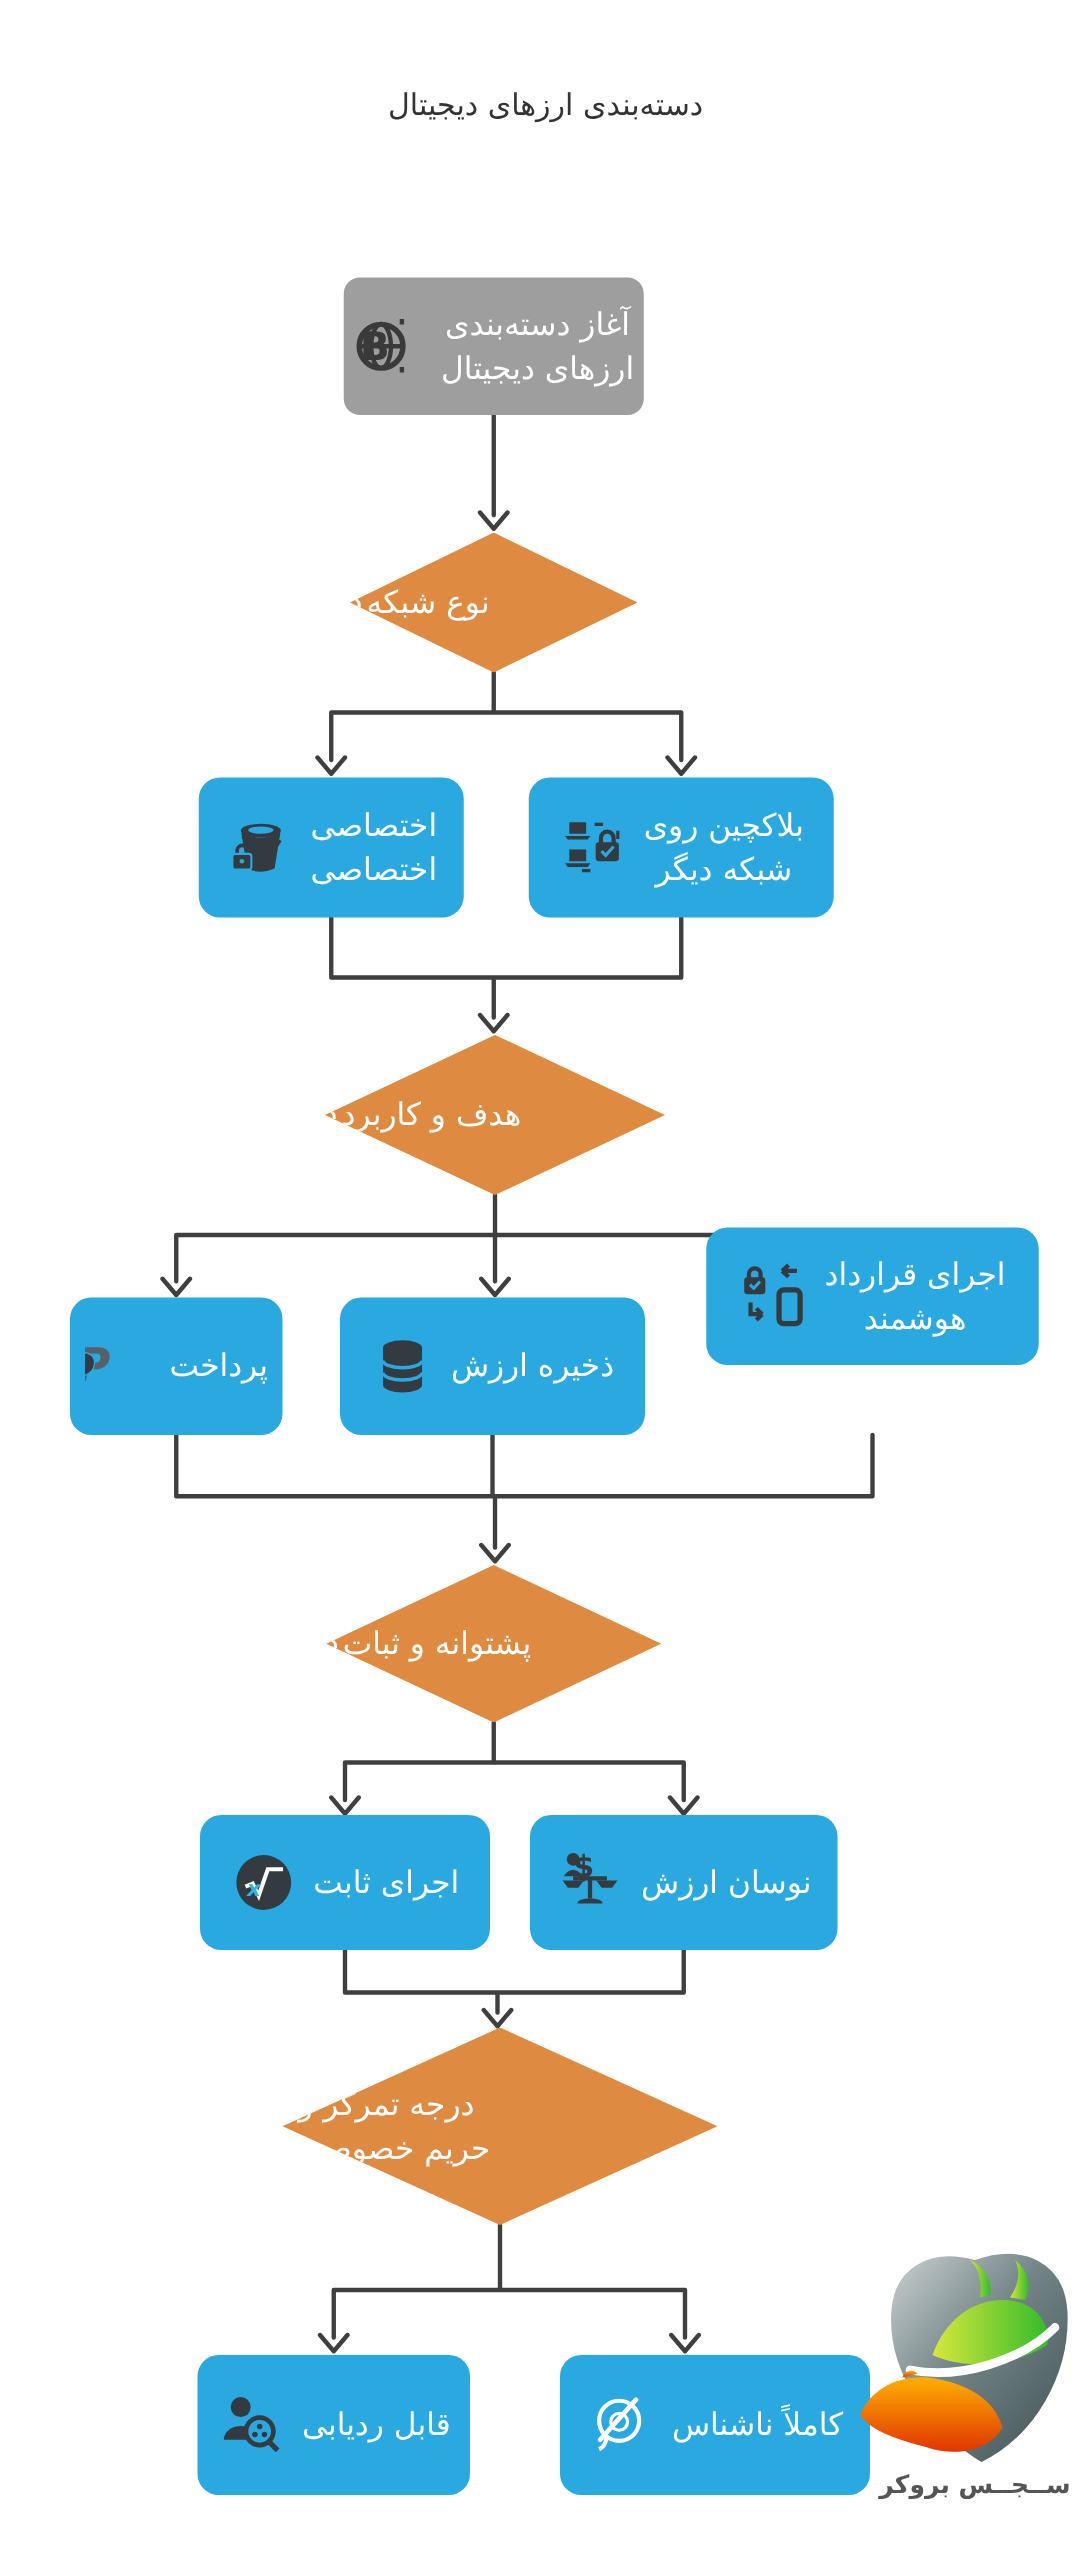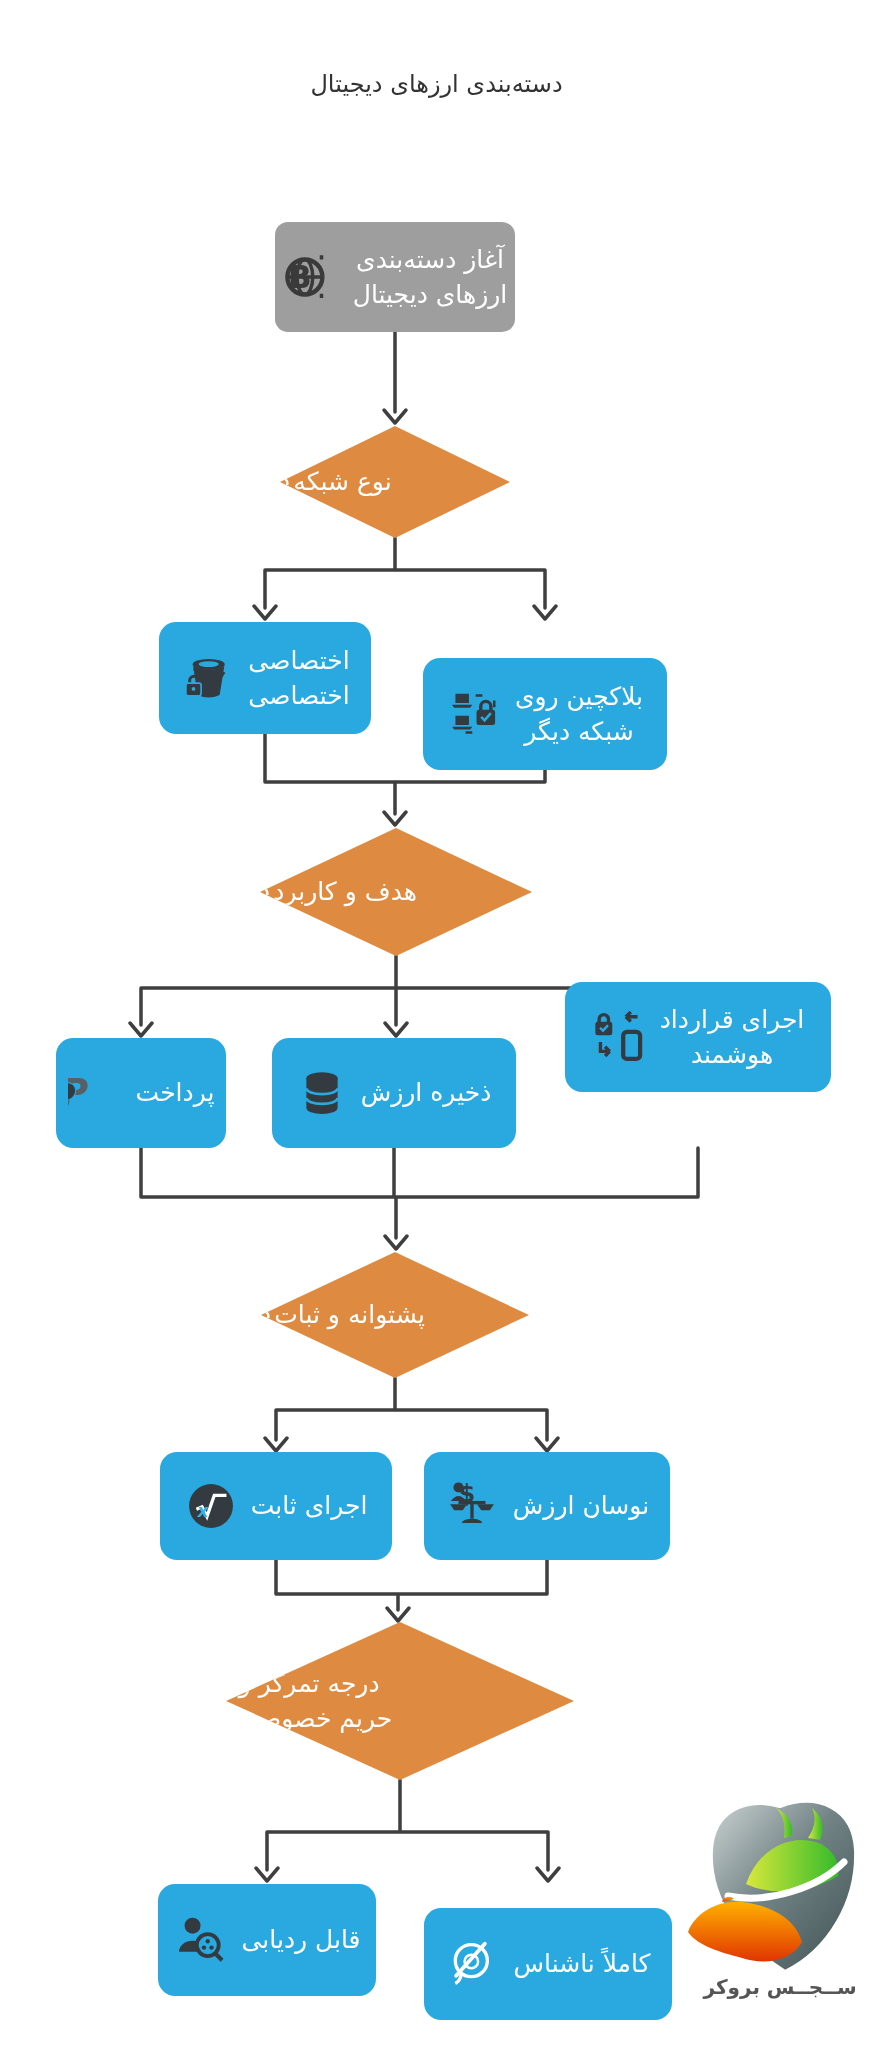--- a/index.html
+++ b/index.html
@@ -80,21 +80,21 @@
         <ellipse class="ic-f" cx="34" cy="16" rx="19" ry="6.5"></ellipse>
         <ellipse class="ic-bf" cx="34" cy="15.5" rx="12" ry="3.5"></ellipse>
         <path class="ic-s" d="M17 21 Q40 48 52 25" stroke-width="4"></path>
         <path class="ic-s" d="M11.5 39 v-4 a5 5 0 0 1 10 0 v4" stroke-width="3.5"></path>
         <rect class="ic-f" x="7" y="38" width="18" height="15" rx="2.5" stroke="var(--box_blue)" stroke-width="2"></rect>
         <circle class="ic-bf" cx="16" cy="45" r="2.2"></circle>
       </svg>
     </span>
   </div>
 
-  <div class="node rect" style="left:423px;top:622px;width:244px;height:112px;margin-top:36px;">
+  <div class="node rect" style="left:423px;top:622px;width:244px;height:112px;">
     <div class="lbl">
       <div>بلاکچین روی</div>
       <div>شبکه دیگر</div>
     </div>
     <span class="icon">
       <svg width="54" height="54" viewBox="0 0 64 64">
         <path class="ic-f" d="M10 8 h16 v11 h-16 z M6 21 h24 l-2.5 3.5 h-19 z"></path>
         <path class="ic-f" d="M10 34 h16 v11 h-16 z M6 47 h24 l-2.5 3.5 h-19 z"></path>
         <path class="ic-s" d="M34 10 h8 M56 16 v8 M30 54 h-8" stroke-width="3"></path>
         <path class="ic-s" d="M40 28 v-5 a6 6 0 0 1 12 0 v5" stroke-width="4"></path>
@@ -192,21 +192,21 @@
     </span>
   </div>
 
   <div class="node diamond" style="left:226px;top:1622px;width:348px;height:158px;">
     <div class="lbl">
       <div>درجه تمرکز و</div>
       <div>حریم خصوصی؟</div>
     </div>
   </div>
 
-  <div class="node rect" style="left:424px;top:1884px;width:248px;height:112px;margin-top:24px;">
+  <div class="node rect" style="left:448px;top:1884px;width:248px;height:112px;">
     <div class="lbl">کاملاً ناشناس</div>
     <span class="icon">
       <svg width="54" height="54" viewBox="0 0 64 64">
         <circle class="ic-ws" cx="30" cy="28" r="19" stroke-width="4"></circle>
         <circle class="ic-ws" cx="30" cy="29" r="8" stroke-width="3"></circle>
         <path class="ic-ws" d="M18 44 q-1 8 -7 11" stroke-width="4"></path>
         <path class="ic-ws" d="M46 8 L12 46" stroke-width="4.5" stroke-linecap="round"></path>
       </svg>
     </span>
   </div>

